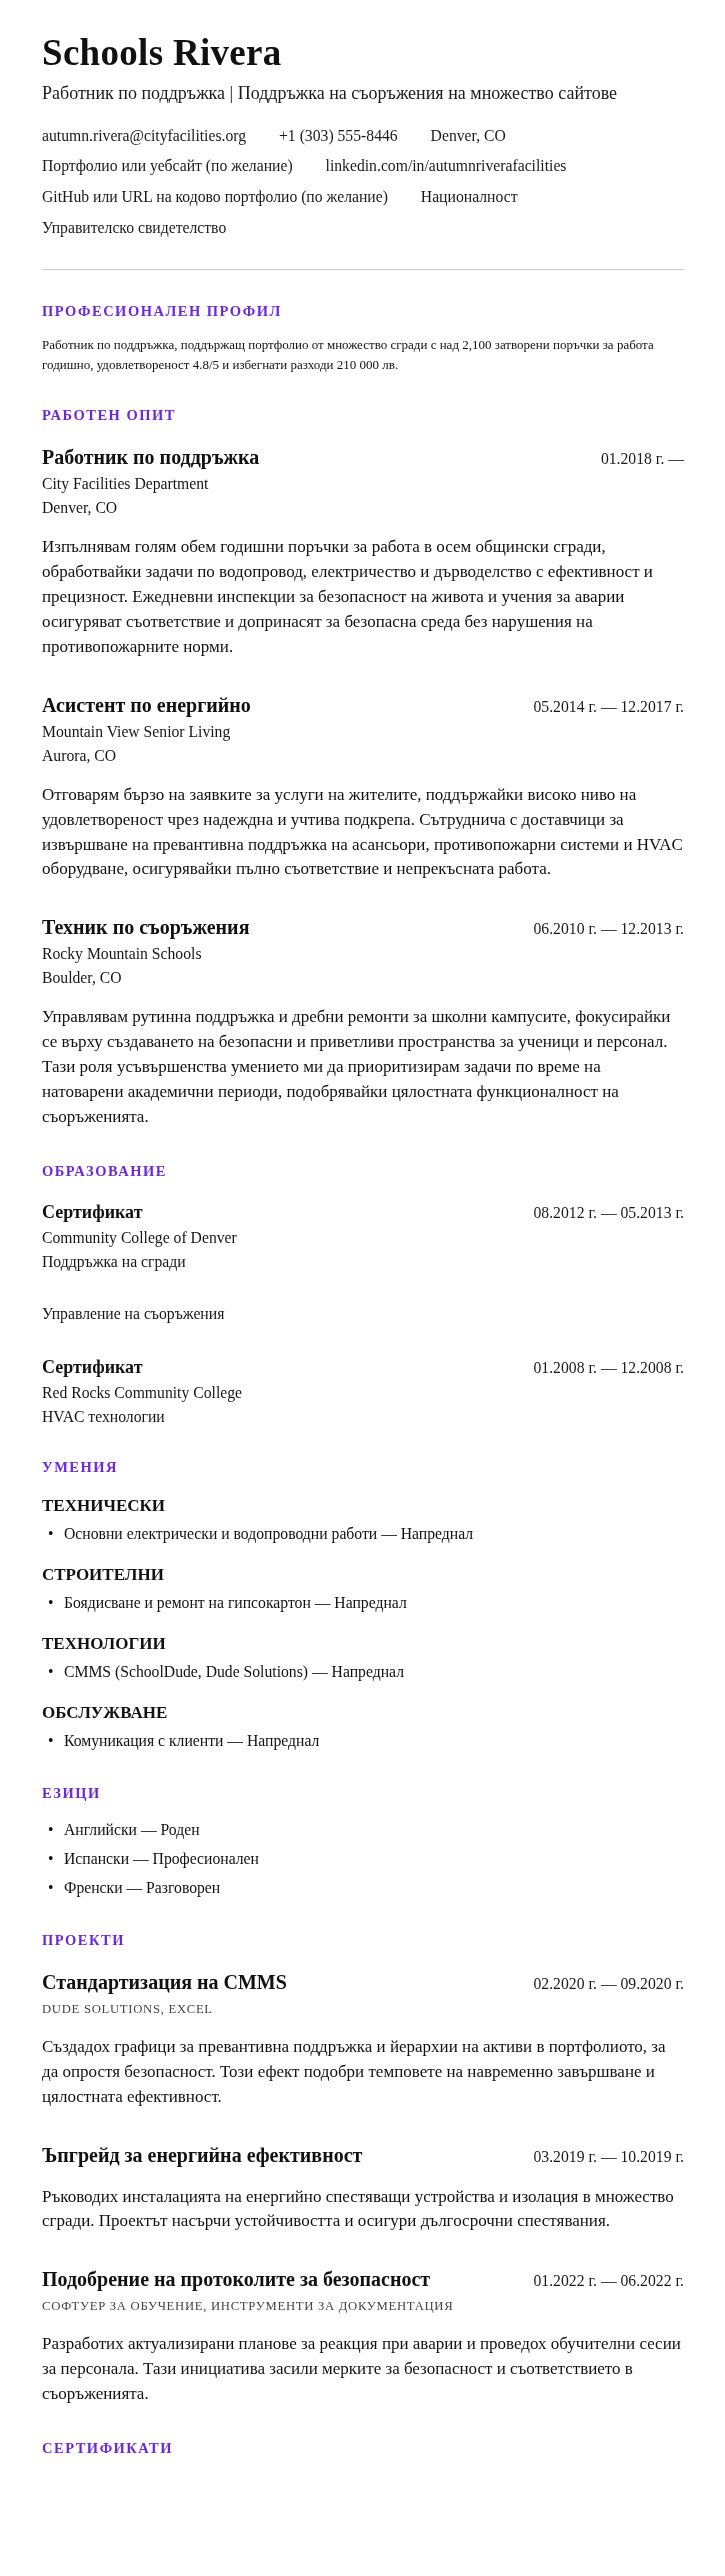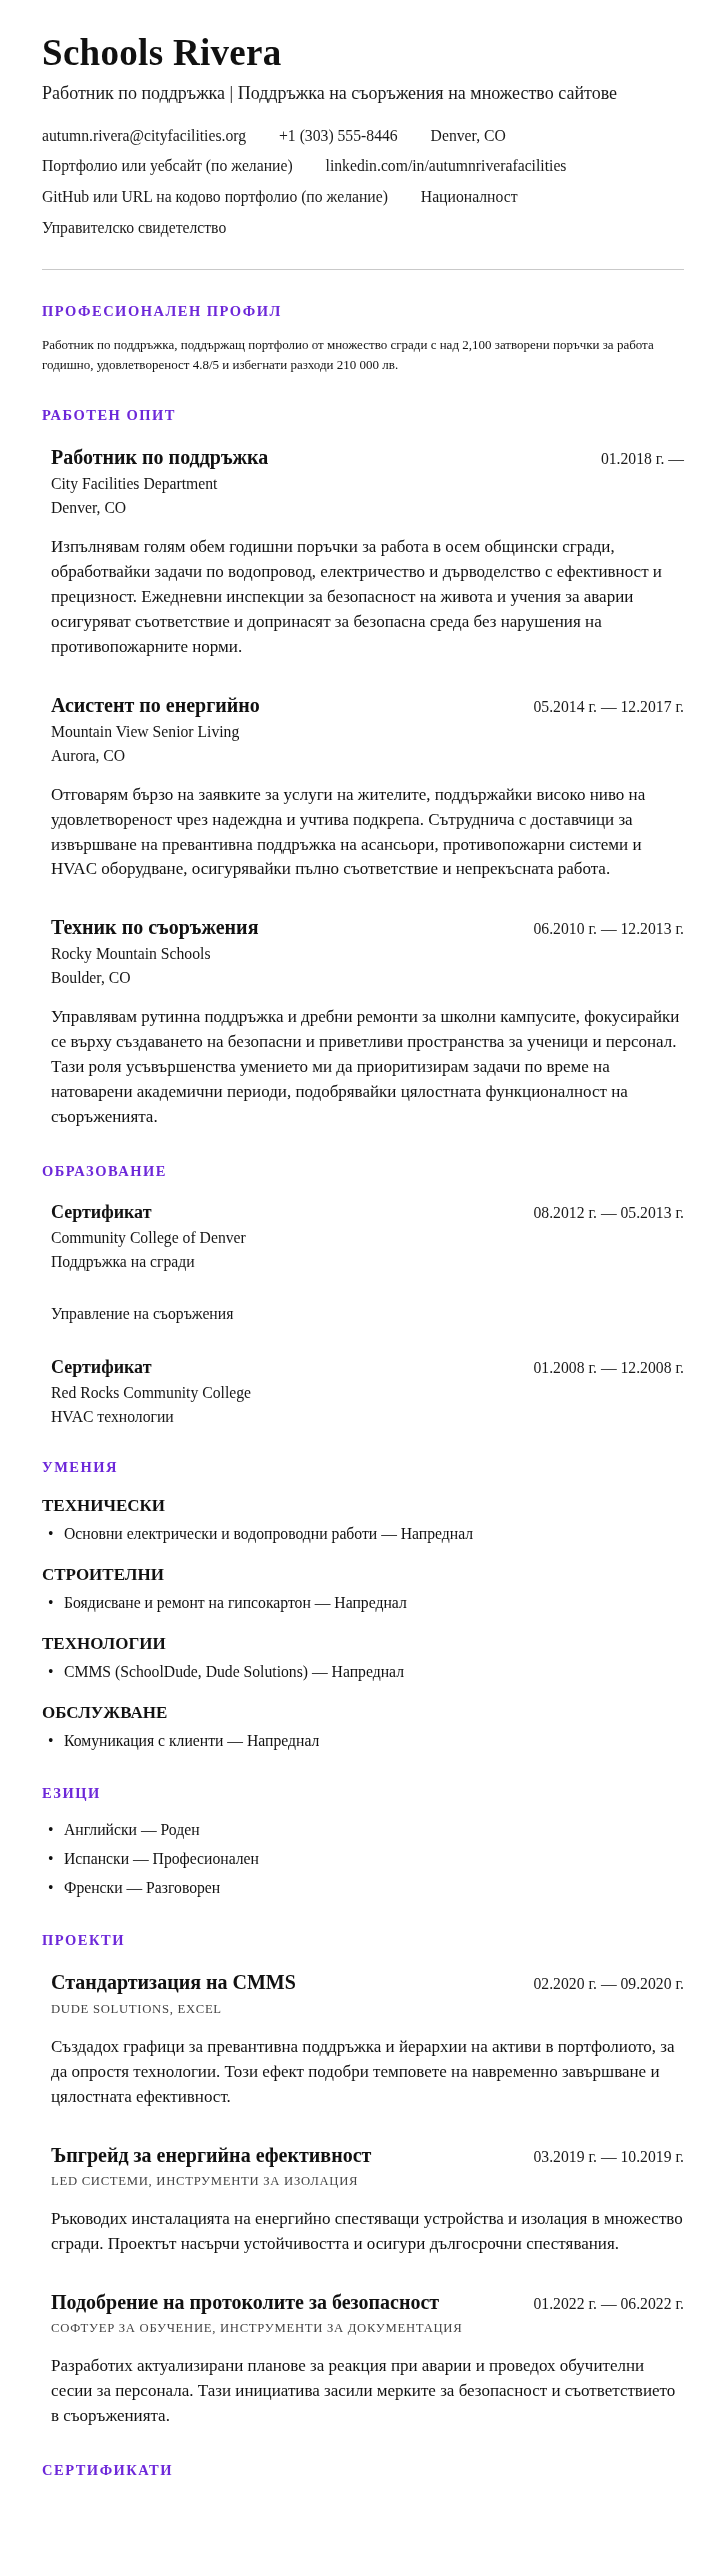--- a/index.html
+++ b/index.html
@@ -40,21 +40,21 @@
     color: #6d28d9;
   }
   .body-text {
     font-size: 13px;
     line-height: 1.47;
     margin: 0;
     color: #111;
   }
 
   
-  .entry { margin-top: 22px; margin-left: 9px; }
+  .entry { margin-top: 22px; }
   .entry + .entry { margin-top: 34px; }
   .entry-head {
     display: flex;
     justify-content: space-between;
     align-items: baseline;
   }
   .entry-title { font-size: 20px; font-weight: 700; }
   .edu-title, .cert-title { font-size: 18px; font-weight: 700; }
   .entry-date { font-size: 15.7px; color: #1a1a1a; white-space: nowrap; margin-left: 18px; }
   .entry-sub { font-size: 15.7px; margin-top: 6px; color: #161616; }
@@ -226,29 +226,28 @@
 
   <section>
     <h2 class="section-heading">ПРОЕКТИ</h2>
 
     <div class="entry">
       <div class="entry-head">
         <span class="entry-title">Стандартизация на CMMS</span>
         <span class="entry-date">02.2020 г. — 09.2020 г.</span>
       </div>
       <div class="entry-tools">DUDE SOLUTIONS, EXCEL</div>
-      <p class="entry-desc">Създадох графици за превантивна поддръжка и йерархии на активи в портфолиото, за да опростя технологии. Този ефект подобри темповете на навременно завършване и цялостната ефективност.</p>
+      <p class="entry-desc">Създадох графици за превантивна поддръжка и йерархии на активи в портфолиото, за да опростя безопасност. Този ефект подобри темповете на навременно завършване и цялостната ефективност.</p>
     </div>
 
     <div class="entry">
       <div class="entry-head">
         <span class="entry-title">Ъпгрейд за енергийна ефективност</span>
         <span class="entry-date">03.2019 г. — 10.2019 г.</span>
       </div>
-      <div class="entry-tools">LED СИСТЕМИ, ИНСТРУМЕНТИ ЗА ИЗОЛАЦИЯ</div>
       <p class="entry-desc">Ръководих инсталацията на енергийно спестяващи устройства и изолация в множество сгради. Проектът насърчи устойчивостта и осигури дългосрочни спестявания.</p>
     </div>
 
     <div class="entry">
       <div class="entry-head">
         <span class="entry-title">Подобрение на протоколите за безопасност</span>
         <span class="entry-date">01.2022 г. — 06.2022 г.</span>
       </div>
       <div class="entry-tools">СОФТУЕР ЗА ОБУЧЕНИЕ, ИНСТРУМЕНТИ ЗА ДОКУМЕНТАЦИЯ</div>
       <p class="entry-desc">Разработих актуализирани планове за реакция при аварии и проведох обучителни сесии за персонала. Тази инициатива засили мерките за безопасност и съответствието в съоръженията.</p>

